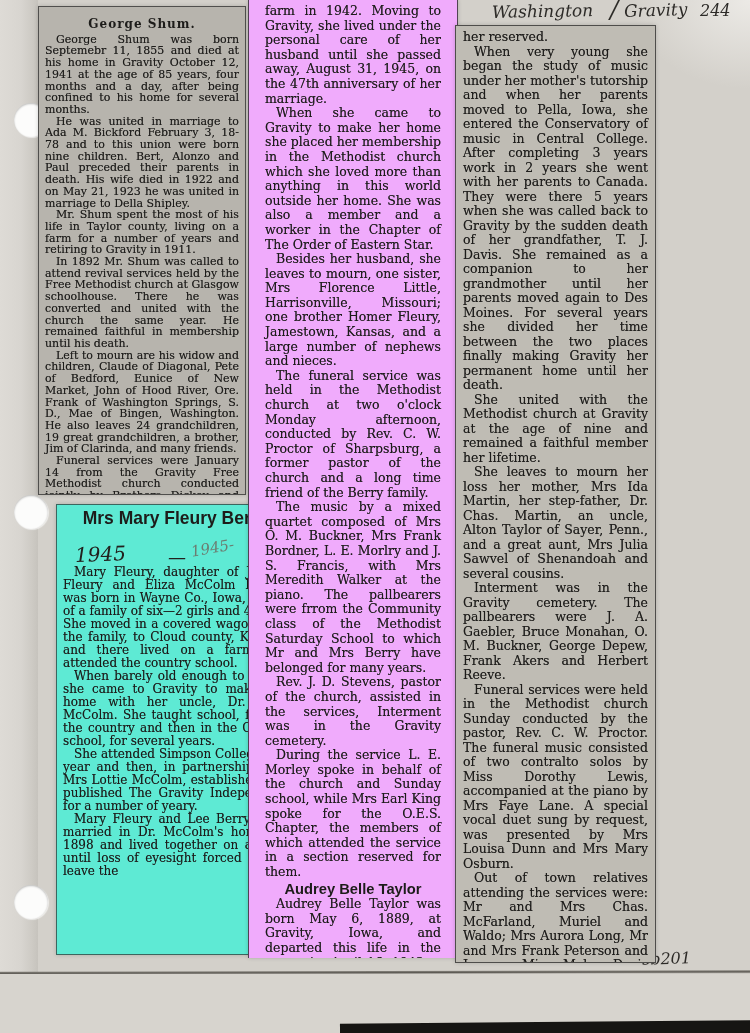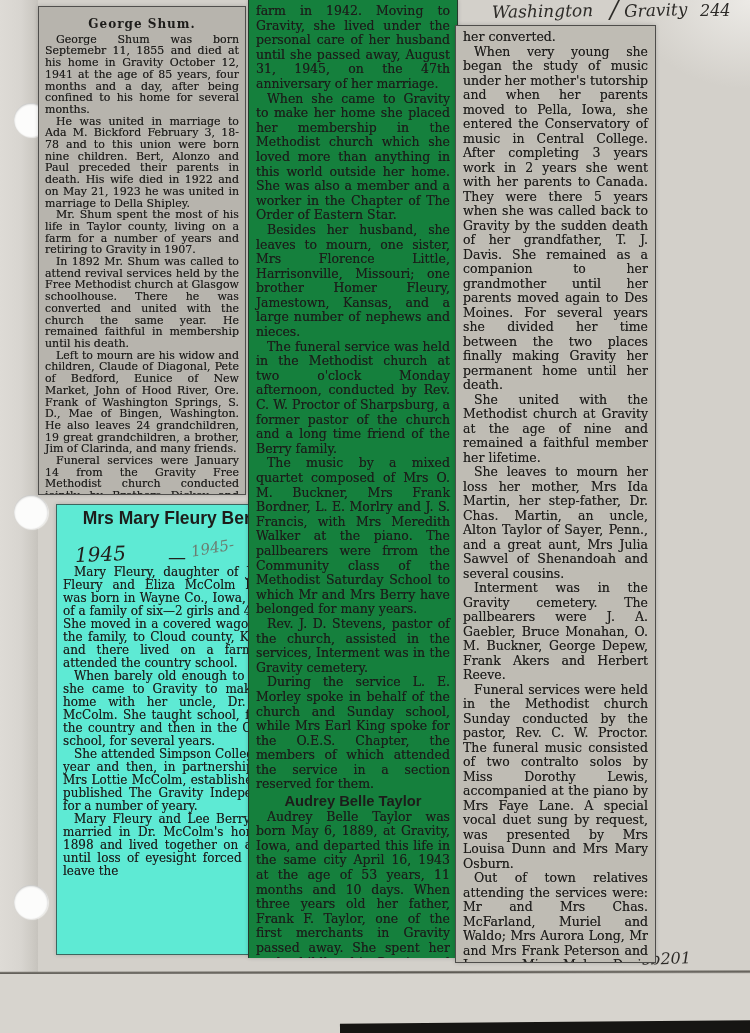--- a/index.html
+++ b/index.html
@@ -26,23 +26,23 @@
     font-size:11px;line-height:11.7px;}
   #clip-george .clip-title{font-weight:bold;text-align:center;font-size:12px;
     letter-spacing:1px;margin:0 0 3px 0;}
   #clip-mary{left:56px;top:504px;width:238px;height:451px;background:#5eead4;
     border:1px solid rgba(45,45,45,.7);padding:4px 6px;box-sizing:border-box;
     font-size:12px;line-height:13px;}
   #clip-mary .headline{font-family:"Liberation Sans", sans-serif;font-weight:bold;
     font-size:19px;text-align:center;transform:scaleX(.92);margin:2px 0 0 0;
     white-space:nowrap;}
   #clip-mary .hw-row{position:relative;height:42px;}
-  #clip-midcol{left:248px;top:0;width:210px;height:958px;background:#15803d;
+  #clip-midcol{left:248px;top:0;width:210px;height:958px;background:#f0abfc;
     border-left:1px solid rgba(40,40,40,.8);border-right:1px solid rgba(40,40,40,.8);
-    padding:4px 7px;box-sizing:border-box;font-size:12.5px;line-height:14.6px;}
+    padding:4px 16px;box-sizing:border-box;font-size:12.5px;line-height:14.6px;}
   #clip-midcol .headline2{font-family:"Liberation Sans", sans-serif;font-weight:bold;
     font-size:15.5px;text-align:center;transform:scaleX(.95);margin:2px 0 1px 0;white-space:nowrap;}
   #clip-rightcol{left:455px;top:25px;width:201px;height:938px;background:#bfbcb4;
     border:1px solid rgba(40,40,40,.75);
     padding:4px 7px;box-sizing:border-box;font-size:12.5px;line-height:14.5px;}
   
   .hw{position:absolute;font-family:"DejaVu Serif", serif;font-style:italic;
     color:#2d2b28;white-space:nowrap;}
   .pencil{color:rgba(110,105,95,.85);}
   #hw-washington{left:492px;top:1px;font-size:17px;transform:rotate(-1deg);}
@@ -80,21 +80,21 @@
   <div class="hw" id="hw-gravity">Gravity</div>
   <div class="hw" id="hw-pagenum">244</div>
   <div class="hw" id="hw-code">sb201</div>
   <div class="hw pencil" id="hw-septdate">Sept 8. 1945-</div>
 
   <div class="clip" id="clip-george">
     <div class="clip-title">George Shum.</div>
     <div>
         <p>George Shum was born Septemebr 11, 1855 and died at his home in Gravity October 12, 1941 at the age of 85 years, four months and a day, after being confined to his home for several months.</p>
         <p>He was united in marriage to Ada M. Bickford February 3, 18-78 and to this union were born nine children. Bert, Alonzo and Paul preceded their parents in death. His wife died in 1922 and on May 21, 1923 he was united in marriage to Della Shipley.</p>
-        <p>Mr. Shum spent the most of his life in Taylor county, living on a farm for a number of years and retiring to Gravity in 1907.</p>
+        <p>Mr. Shum spent the most of his life in Taylor county, living on a farm for a number of years and retiring to Gravity in 1911.</p>
         <p>In 1892 Mr. Shum was called to attend revival services held by the Free Methodist church at Glasgow schoolhouse. There he was converted and united with the church the same year. He remained faithful in membership until his death.</p>
         <p>Left to mourn are his widow and children, Claude of Diagonal, Pete of Bedford, Eunice of New Market, John of Hood River, Ore. Frank of Washington Springs, S. D., Mae of Bingen, Washington. He also leaves 24 grandchildren, 19 great grandchildren, a brother, Jim of Clarinda, and many friends.</p>
         <p>Funeral services were January 14 from the Gravity Free Methodist church conducted jointly by Brothers Dickey and Biggerstaff. Interment was in the Gravity cemetery.</p>
       </div>
   </div>
 
   <div class="clip" id="clip-mary">
     <div class="headline">Mrs Mary Fleury Berry</div>
     <div class="hw-row">
       <span class="hw" id="hw-inkyear">1945</span>
@@ -120,21 +120,21 @@
         <p>During the service L. E. Morley spoke in behalf of the church and Sunday school, while Mrs Earl King spoke for the O.E.S. Chapter, the members of which attended the service in a section reserved for them.</p>
       </div>
     <div class="headline2">Audrey Belle Taylor</div>
     <div>
         <p>Audrey Belle Taylor was born May 6, 1889, at Gravity, Iowa, and departed this life in the same city April 16, 1943 at the age of 53 years, 11 months and 10 days. When three years old her father, Frank F. Taylor, one of the first merchants in Gravity passed away. She spent her early childhood in Gravity and at the age of 9 moved to Des Moines where she finished</p>
       </div>
   </div>
 
   <div class="clip" id="clip-rightcol">
     <div class="cont">
-        <p>her converted.</p>
+        <p>her reserved.</p>
         <p>When very young she began the study of music under her mother's tutorship and when her parents moved to Pella, Iowa, she entered the Conservatory of music in Central College. After completing 3 years work in 2 years she went with her parents to Canada. They were there 5 years when she was called back to Gravity by the sudden death of her grandfather, T. J. Davis. She remained as a companion to her grandmother until her parents moved again to Des Moines. For several years she divided her time between the two places finally making Gravity her permanent home until her death.</p>
         <p>She united with the Methodist church at Gravity at the age of nine and remained a faithful member her lifetime.</p>
         <p>She leaves to mourn her loss her mother, Mrs Ida Martin, her step-father, Dr. Chas. Martin, an uncle, Alton Taylor of Sayer, Penn., and a great aunt, Mrs Julia Sawvel of Shenandoah and several cousins.</p>
         <p>Interment was in the Gravity cemetery. The pallbearers were J. A. Gaebler, Bruce Monahan, O. M. Buckner, George Depew, Frank Akers and Herbert Reeve.</p>
         <p>Funeral services were held in the Methodist church Sunday conducted by the pastor, Rev. C. W. Proctor. The funeral music consisted of two contralto solos by Miss Dorothy Lewis, accompanied at the piano by Mrs Faye Lane. A special vocal duet sung by request, was presented by Mrs Louisa Dunn and Mrs Mary Osburn.</p>
         <p>Out of town relatives attending the services were: Mr and Mrs Chas. McFarland, Muriel and Waldo; Mrs Aurora Long, Mr and Mrs Frank Peterson and Jeanne; Miss Melva Davis and Barbara Adams of Omaha; Mr and Mrs Albert Lund of Shenandoah; Mr and Mrs Wm Sawvel of Burlington Junction. Mc.,</p>
       </div>
   </div>
 
   <div id="bottom-line"></div>

